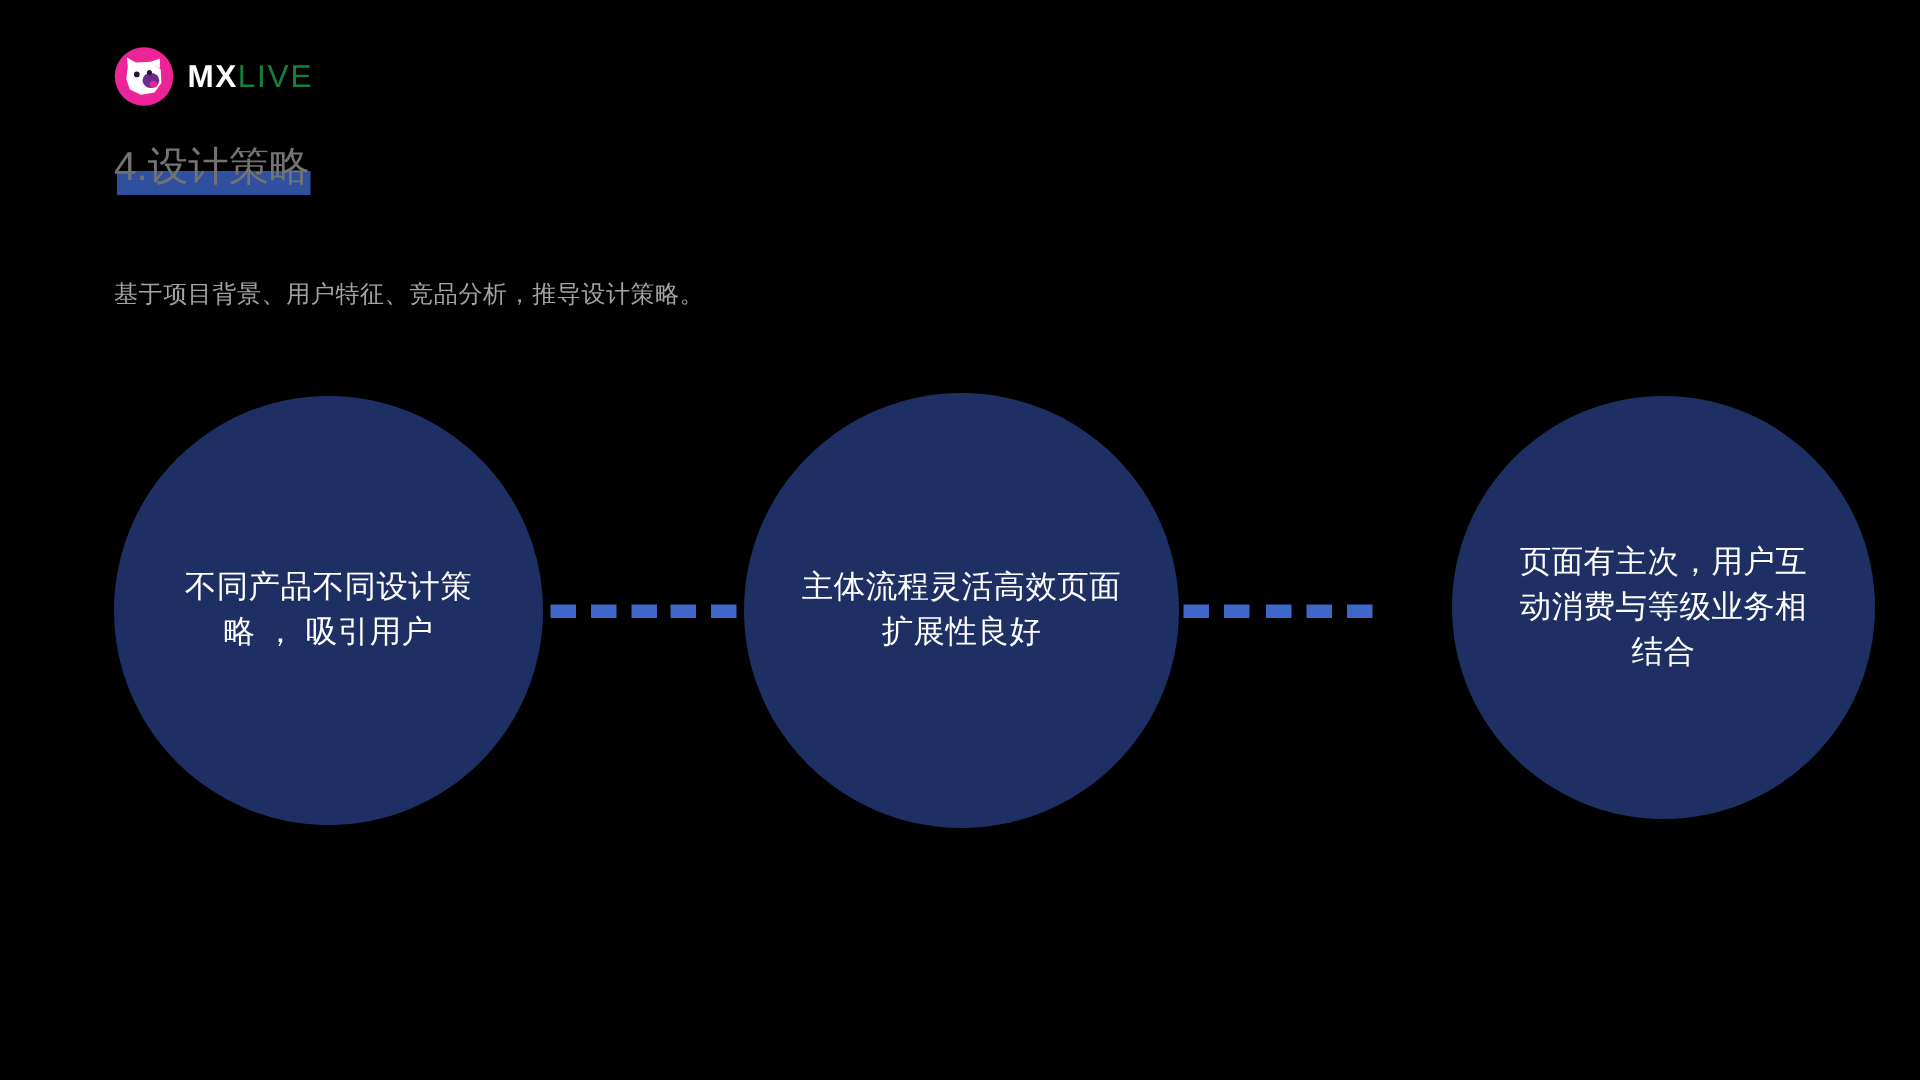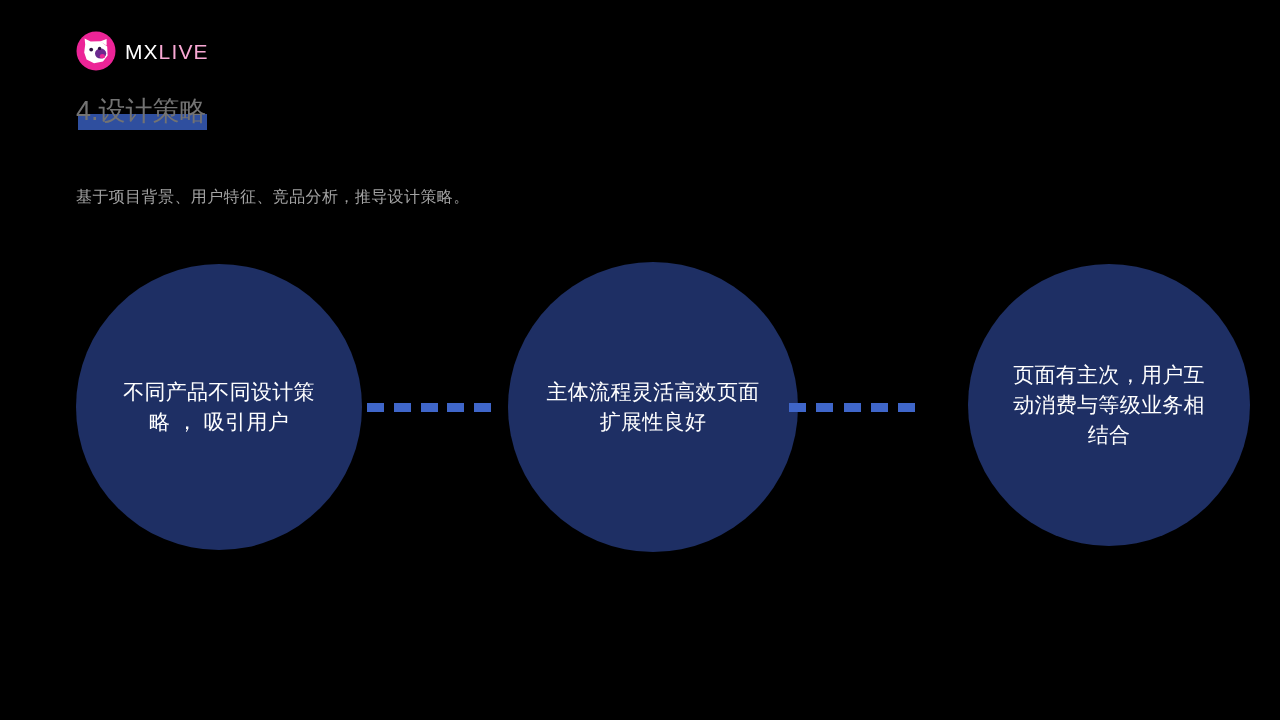--- a/index.html
+++ b/index.html
@@ -34,27 +34,27 @@
   .brand-word {
     font-size: 21px;
     letter-spacing: 0.5px;
     line-height: 1;
     color: #ffffff;
     white-space: nowrap;
     display: flex;
     align-items: baseline;
   }
   .brand-word .mx {
-    font-weight: 400;
+    font-weight: 700;
     letter-spacing: 1px;
   }
   .brand-word .live {
     font-weight: 300;
     letter-spacing: 1.2px;
-    color: #f9a8d4;
+    color: #15803d;
   }
 
   
   .section-title {
     position: absolute;
     left: 76px;
     top: 92px;
     height: 38px;
     display: inline-flex;
     align-items: center;
@@ -111,21 +111,21 @@
     width: 74%;
     text-align: center;
     color: #ffffff;
     font-size: 21px;
     line-height: 30px;
     letter-spacing: 0.3px;
     word-break: break-all;
   }
 
   #node-1 { left: 76px;  top: 264px; width: 286px; height: 286px; }
-  #node-2 { left: 508px; top: 262px; width: 290px; height: 290px; }
+  #node-2 { left: 496px; top: 262px; width: 290px; height: 290px; }
   #node-3 { left: 968px; top: 264px; width: 282px; height: 282px; }
 
   .connector {
     position: absolute;
     top: 401px;
     height: 12px;
     display: flex;
     align-items: center;
     justify-content: space-between;
   }

